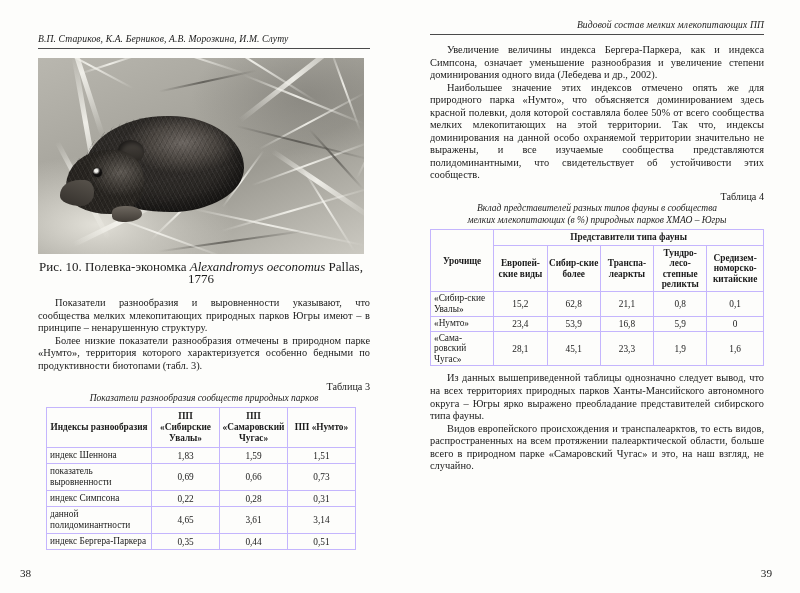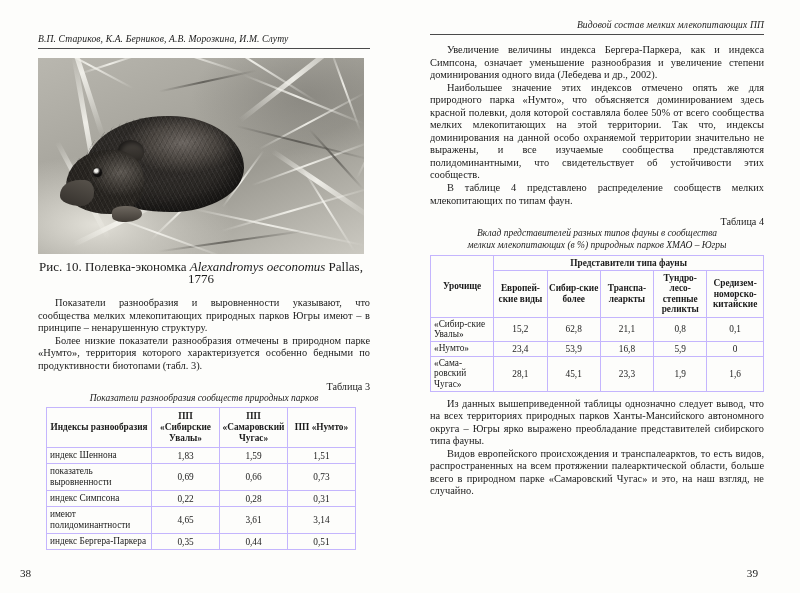--- a/index.html
+++ b/index.html
@@ -197,21 +197,21 @@
 
   .spacer-8 { height: 8px; }
   .spacer-6 { height: 6px; }
 
   .folio {
     position: absolute;
     bottom: 14px;
     font-size: 11.2px;
   }
   .folio-left  { left: 20px; }
-  .folio-right { right: 42px; }
+  .folio-right { right: 28px; }
 </style>
 </head>
 <body>
 
 <div class="spread">
 
   <div class="page page-left">
 
     <div class="runhead runhead-left">В.П. Стариков, К.А. Берников, А.В. Морозкина, И.М. Слуту</div>
     <div class="runrule"></div>
@@ -294,21 +294,21 @@
           <td class="num">0,66</td>
           <td class="num">0,73</td>
         </tr>
         <tr>
           <td class="rowlab">индекс Симпсона</td>
           <td class="num">0,22</td>
           <td class="num">0,28</td>
           <td class="num">0,31</td>
         </tr>
         <tr>
-          <td class="rowlab">имеют полидоминантности</td>
+          <td class="rowlab">данной полидоминантности</td>
           <td class="num">4,65</td>
           <td class="num">3,61</td>
           <td class="num">3,14</td>
         </tr>
         <tr>
           <td class="rowlab">индекс Бергера-Паркера</td>
           <td class="num">0,35</td>
           <td class="num">0,44</td>
           <td class="num">0,51</td>
         </tr>
@@ -318,21 +318,20 @@
     <div class="folio folio-left">38</div>
   </div>
 
   <div class="page page-right">
 
     <div class="runhead runhead-right">Видовой состав мелких млекопитающих ПП</div>
     <div class="runrule"></div>
 
     <p class="para">Увеличение величины индекса Бергера-Паркера, как и индекса Симпсона, означает уменьшение разнообразия и увеличение степени доминирования одного вида (Лебедева и др., 2002).</p>
     <p class="para">Наибольшее значение этих индексов отмечено опять же для природного парка «Нумто», что объясняется доминированием здесь красной полевки, доля которой составляла более 50% от всего сообщества мелких млекопитающих на этой территории. Так что, индексы доминирования на данной особо охраняемой территории значительно не выражены, и все изучаемые сообщества представляются полидоминантными, что свидетельствует об устойчивости этих сообществ.</p>
-    <p class="para">В таблице 4 представлено распределение сообществ мелких млекопитающих по типам фаун.</p>
 
     <div class="tbl-number">Таблица 4</div>
     <div class="tbl-caption">
       <span>Вклад представителей разных типов фауны в сообщества</span><br>
       <span>мелких млекопитающих (в %) природных парков ХМАО – Югры</span>
     </div>
 
     <table class="t4">
       <thead>
         <tr>

